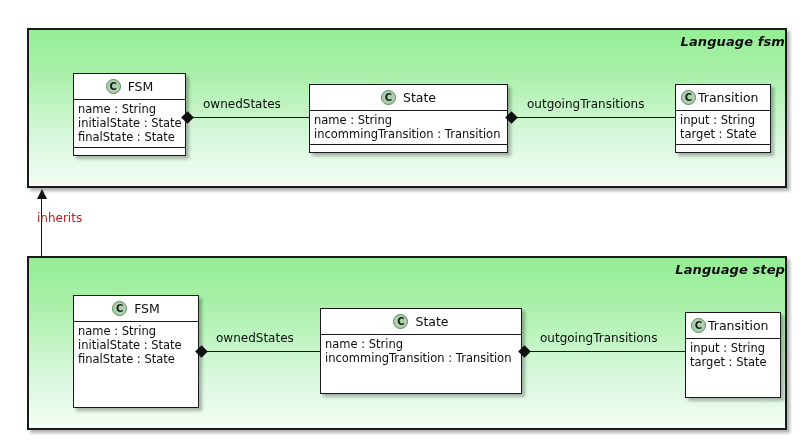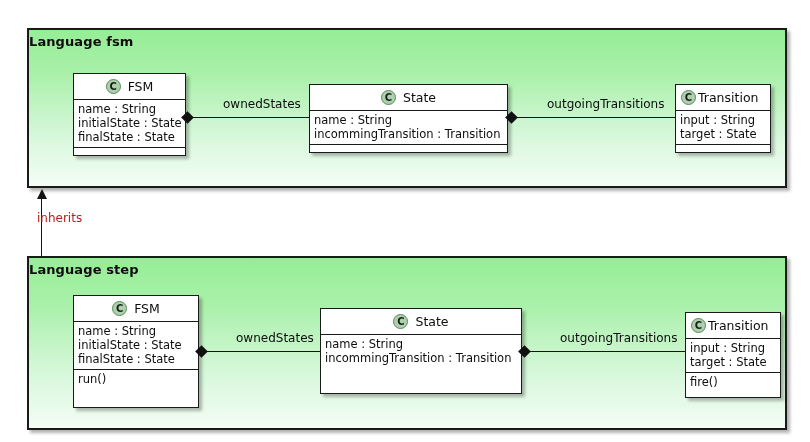--- a/index.html
+++ b/index.html
@@ -16,25 +16,26 @@
   .pkg{
     position:absolute;
     border:2px solid #1a1a1a;
     background:linear-gradient(to bottom,#95ee95 0%,#aaf0aa 28%,#d9f8dd 70%,#f4fdf5 100%);
     box-shadow:3px 3px 3px rgba(0,0,0,0.30);
     box-sizing:border-box;
   }
   .pkg-title{
     position:absolute;
     left:0;right:0;top:4px;
-    text-align:left;
+    text-align:right;
     font-weight:bold;
     font-size:13px;
     color:#0d0d0d;
     letter-spacing:0.1px;
+    font-style:italic;
   }
 
   
   .cls{
     position:absolute;
     background:#ffffff;
     border:1px solid #1a1a1a;
     box-shadow:3px 3px 3px rgba(0,0,0,0.28);
     box-sizing:border-box;
     z-index:5;
@@ -89,21 +90,20 @@
     background:#111111;
     transform:rotate(45deg);
     z-index:6;
   }
   .assoc-label{
     position:absolute;
     font-size:12px;
     color:#0d0d0d;
     white-space:nowrap;
     z-index:6;
-    margin-left:20px;
   }
 
   
   .inh-line{
     position:absolute;
     width:0;
     border-left:1px solid #141414;
     z-index:3;
   }
   .inh-head{
@@ -195,23 +195,20 @@
   <div class="cls" style="left:73px;top:295px;width:126px;height:113px;">
     <div class="cls-name">
       <span class="cicon">C</span>
       <span>FSM</span>
     </div>
     <div class="compartment">
       <div class="row">name : String</div>
       <div class="row">initialState : State</div>
       <div class="row">finalState : State</div>
     </div>
-    <div class="compartment">
-      <div class="row">run()</div>
-    </div>
   </div>
 
   <div class="cls" style="left:320px;top:308px;width:202px;height:86px;">
     <div class="cls-name">
       <span class="cicon">C</span>
       <span>State</span>
     </div>
     <div class="compartment">
       <div class="row">name : String</div>
       <div class="row">incommingTransition : Transition</div>
@@ -220,18 +217,15 @@
 
   <div class="cls" style="left:685px;top:312px;width:96px;height:86px;">
     <div class="cls-name tight">
       <span class="cicon">C</span>
       <span>Transition</span>
     </div>
     <div class="compartment">
       <div class="row">input : String</div>
       <div class="row">target : State</div>
     </div>
-    <div class="compartment">
-      <div class="row">fire()</div>
-    </div>
   </div>
 
 </div>
 
 </body></html>

